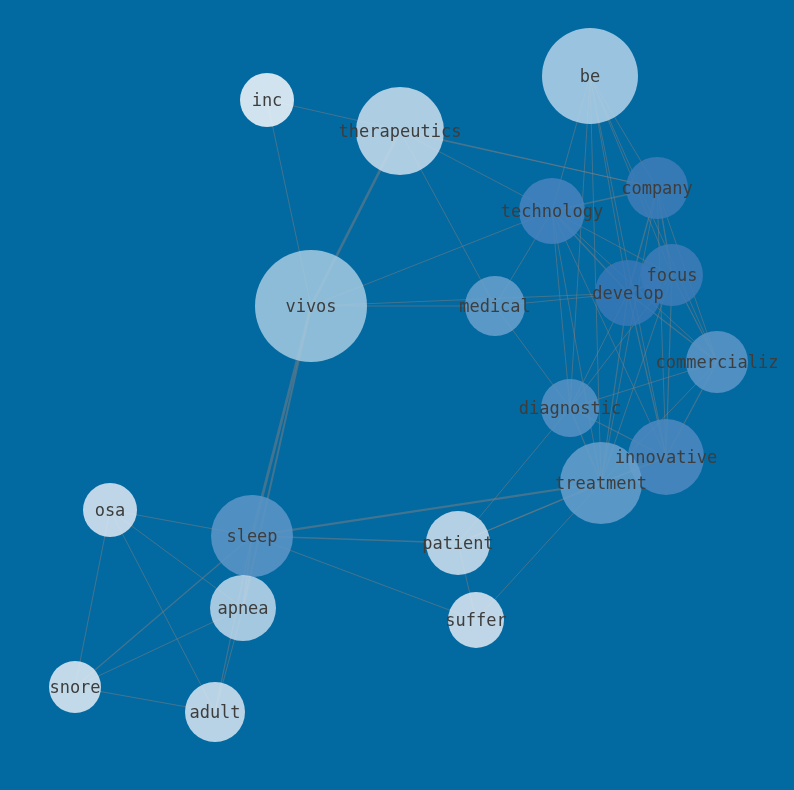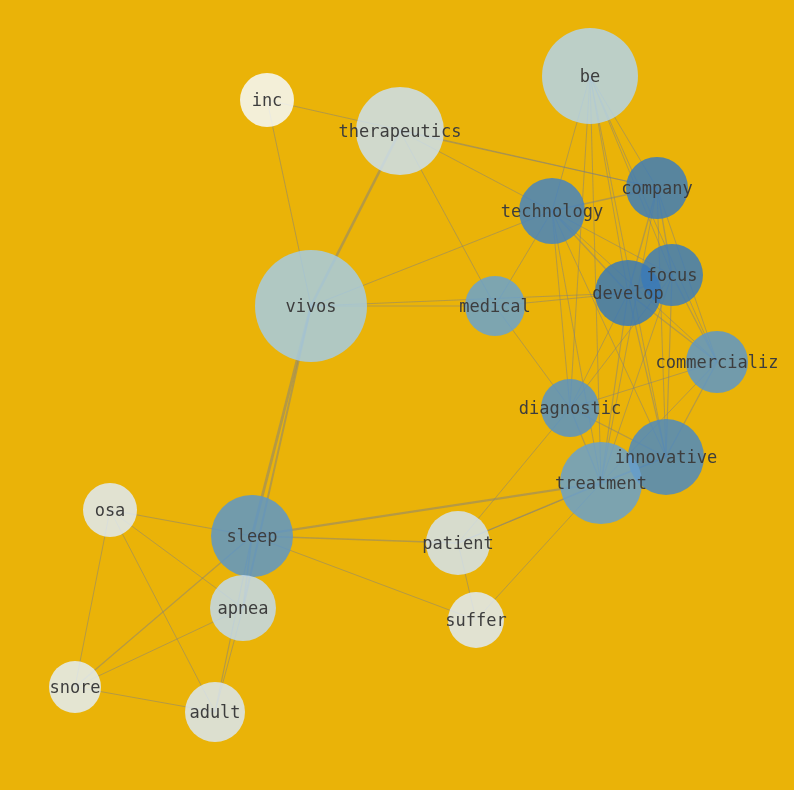--- a/index.html
+++ b/index.html
@@ -6,21 +6,21 @@
     margin: 0;
     padding: 0;
     background: #ffffff;
     font-family: "DejaVu Sans Mono", "Liberation Mono", monospace;
   }
   .canvas {
     position: relative;
     width: 794px;
     height: 790px;
     overflow: hidden;
-    background: #eab308;
+    background: #0369a1;
   }
   svg { display: block; }
   .node-label {
     font-family: "DejaVu Sans Mono", "Liberation Mono", monospace;
     pointer-events: none;
   }
 </style>
 </head>
 <body>
 

